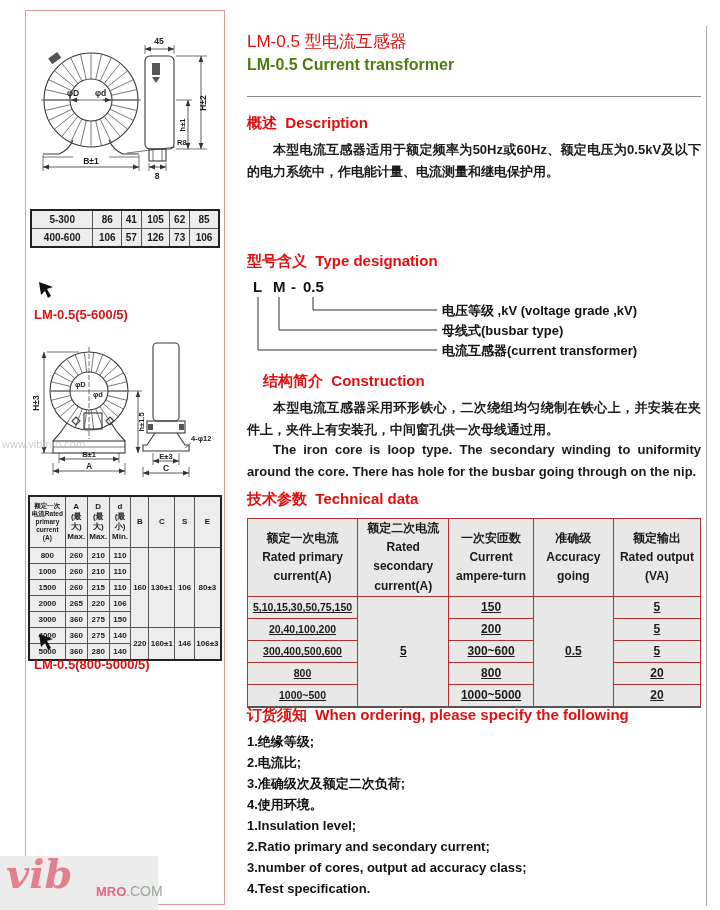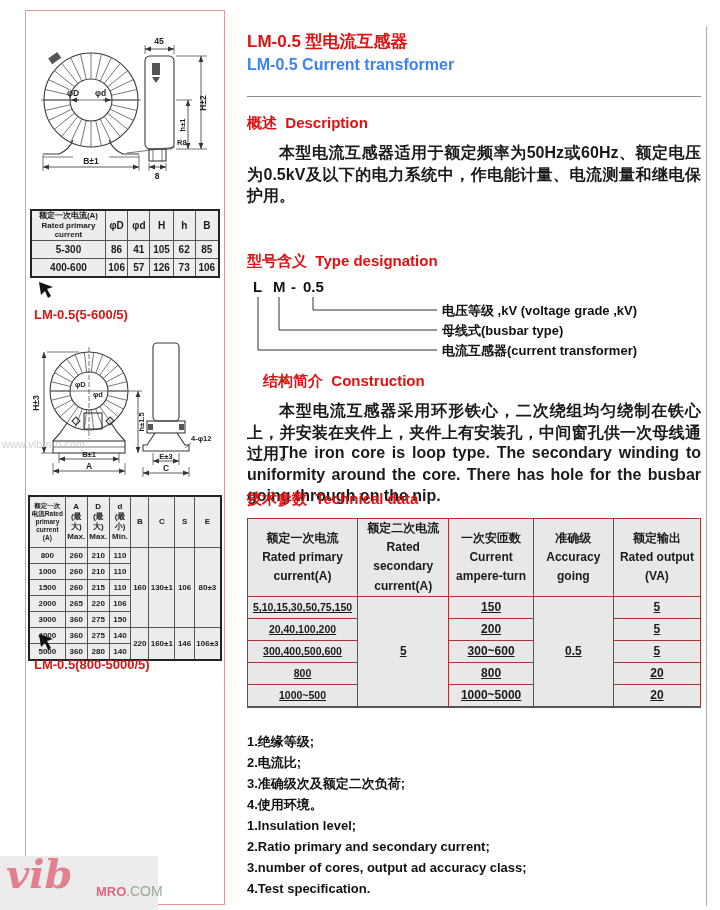--- a/index.html
+++ b/index.html
@@ -23,25 +23,25 @@
   .t1 th{font-size:10px;height:27px;}
   .t1 td{font-size:10px;height:17px;}
   .t2{width:194px;background:#ededed;color:#1a1a1a;border:2px solid #222;font-weight:bold;}
   .t2 th,.t2 td{border:1px solid #555;text-align:center;padding:0;white-space:pre-line;}
   .t2 .corner{font-size:6.5px;line-height:1.25;width:38px;}
   .t2 th{font-size:8px;line-height:1.25;height:50px;}
   .t2 td{font-size:8px;height:15px;}
   .red-label{color:#d81515;font-weight:bold;font-size:13px;}
   
   #right-col{left:247px;top:0;width:454px;height:910px;}
-  .title-zh{font-size:17px;font-weight:bold;color:#e01010;}
-  .title-en{font-size:16px;font-weight:bold;color:#3b82f6;}
+  .title-zh{font-size:17px;font-weight:normal;color:#e01010;}
+  .title-en{font-size:16px;font-weight:bold;color:#4d7c0f;}
   .divider{width:454px;height:1px;background:#8a8a8a;}
   .sec-head{font-size:15px;font-weight:bold;color:#e01010;}
-  .body-p{width:454px;font-size:16px;font-weight:bold;line-height:21.5px;text-indent:2em;text-align:justify;color:#1a1a1a;}
+  .body-p{width:454px;font-size:13px;font-weight:bold;line-height:21.5px;text-indent:2em;text-align:justify;color:#1a1a1a;}
   .tlabel{font-size:13px;font-weight:bold;fill:#111;}
   .tmodel{font-size:15px;font-weight:bold;fill:#111;}
   .tech{width:454px;background:#e8e8e8;color:#1a1a1a;border:1px solid #b23030;border-bottom:2px solid #555;}
   .tech th,.tech td{border:1px solid #b23030;text-align:center;font-weight:bold;padding:0 1px;}
   .tech th{font-size:12px;white-space:pre-line;height:72px;line-height:1.6;}
   .tech td{font-size:12px;height:21px;text-decoration:underline;}
   .tech td.pc{font-size:10.5px;}
   .order-item{font-size:13px;font-weight:bold;line-height:21px;color:#111;}
   
   #right-rule{left:706px;top:26px;width:1px;height:880px;background:#aaa;}
@@ -137,29 +137,20 @@
       <line x1="124" y1="116" x2="124" y2="128" class="fline"></line>
       <line x1="133" y1="116" x2="133" y2="128" class="fline"></line>
       <line x1="120" y1="130" x2="120" y2="138" class="fline"></line>
       <line x1="137" y1="130" x2="137" y2="138" class="fline"></line>
       <line x1="120" y1="134" x2="137" y2="134" class="dline" marker-start="url(#m1)" marker-end="url(#m1)"></line>
       <text x="128" y="146" class="dim" text-anchor="middle">8</text>
     </svg>
 
     <table class="t1 abs" style="left:4px;top:198px">
       <tbody>
-          <tr>
-        <th class="corner">额定一次电流(A)
-Rated primary current</th>
-        <th style="width:22px">φD</th>
-        <th style="width:22px">φd</th>
-        <th style="width:23px">H</th>
-        <th style="width:22px">h</th>
-        <th style="width:23px">B</th>
-      </tr>
       <tr>
         <td>5-300</td>
         <td>86</td>
         <td>41</td>
         <td>105</td>
         <td>62</td>
         <td>85</td>
       </tr>
       <tr>
         <td>400-600</td>
@@ -427,20 +418,24 @@
         <td>20</td>
       </tr>
       <tr>
         <td class="pc">1000~500</td>
         <td>1000~5000</td>
         <td>20</td>
       </tr>
     </tbody>
       </table>
 
+    <div class="abs sec-head" style="left:0;top:706px">
+      <span>订货须知</span>&nbsp;
+      <span>When ordering, please specify the following</span>
+    </div>
     <div class="abs" style="left:0;top:731px;width:454px">
       <div class="order-item">1.绝缘等级;</div>
       <div class="order-item">2.电流比;</div>
       <div class="order-item">3.准确级次及额定二次负荷;</div>
       <div class="order-item">4.使用环境。</div>
       <div class="order-item">1.Insulation level;</div>
       <div class="order-item">2.Ratio primary and secondary current;</div>
       <div class="order-item">3.number of cores, output ad accuracy class;</div>
       <div class="order-item">4.Test specification.</div>
     </div>

